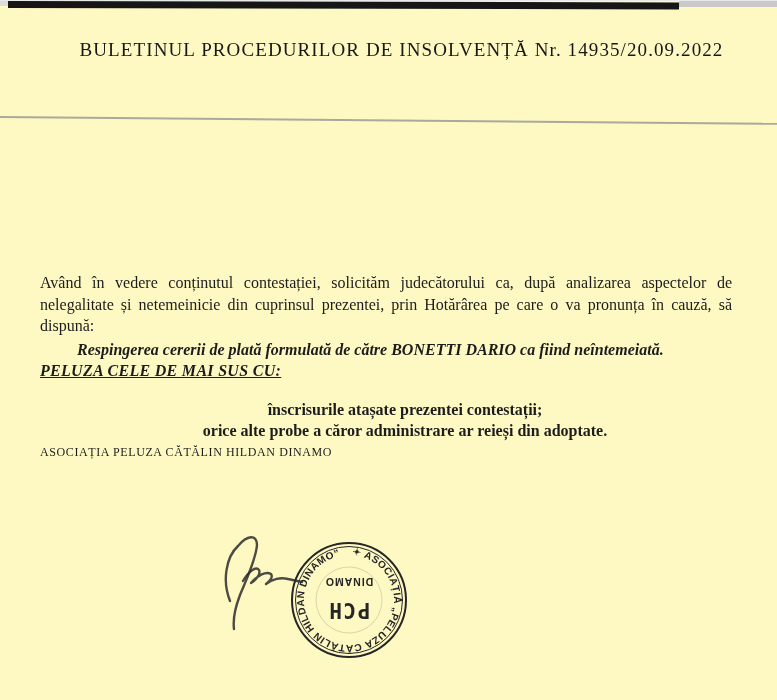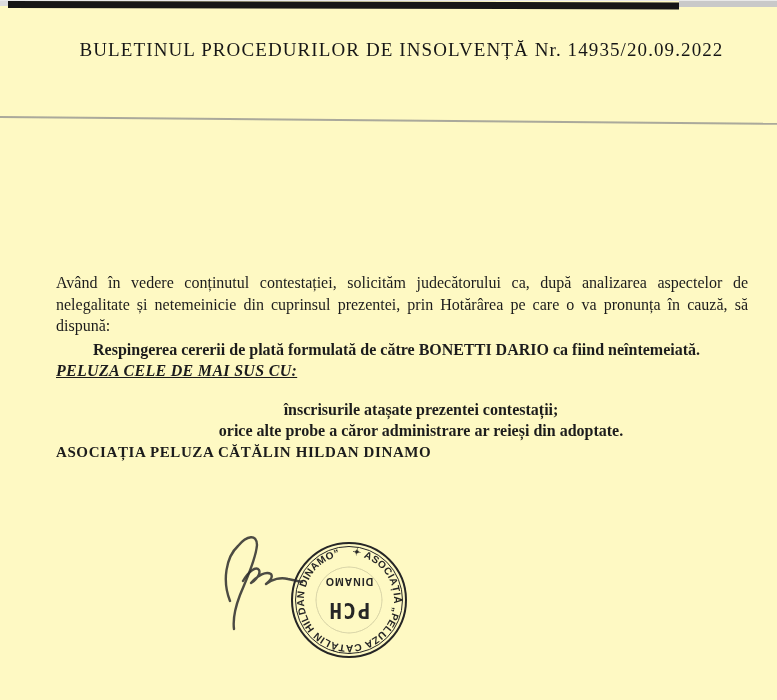--- a/index.html
+++ b/index.html
@@ -15,31 +15,31 @@
 
   .header{
     position:absolute;top:38px;left:56px;width:691px;
     text-align:center;font-size:19px;letter-spacing:1.1px;white-space:nowrap;color:#171717;
   }
   .divider{
     position:absolute;top:115px;left:0;width:779px;height:1.6px;
     background:#8e8e8e;opacity:.75;transform:rotate(.5deg);transform-origin:0 0;
   }
 
-  .content{position:absolute;left:56px;top:271px;width:692px;font-size:16px;line-height:21.5px;}
+  .content{position:absolute;left:40px;top:271px;width:692px;font-size:16px;line-height:21.5px;}
   .content p{margin:0;}
   .intro{text-align:justify;}
   .req{font-weight:bold;text-indent:37px;text-align:justify;margin-top:13px;}
-  .req.second{margin-top:2px;}
+  .req.second{margin-top:2px;font-style:italic;}
   .proof-heading{
     margin-top:14px;font-weight:bold;font-style:italic;
     text-decoration:underline;letter-spacing:.3px;
   }
   .proof-list{margin-top:17px;padding-left:38px;font-weight:bold;text-align:center;}
-  .signatory{margin-top:12px;font-weight:bold;font-size:15px;letter-spacing:.6px;}
+  .signatory{margin-top:12px;font-weight:normal;font-size:12px;letter-spacing:.6px;}
 
   .stamp{position:absolute;left:288px;top:538px;width:122px;height:122px;z-index:1;}
   .ring-outer{fill:none;stroke:#262626;stroke-width:2;}
   .ring-mid{fill:none;stroke:#262626;stroke-width:1;}
   .ring-faint{fill:none;stroke:#262626;stroke-width:.8;opacity:.22;}
   .ring-text{
     font-family:"Liberation Sans", sans-serif;font-weight:bold;font-size:10px;
     fill:#262626;letter-spacing:.4px;
   }
   .stamp-name{

